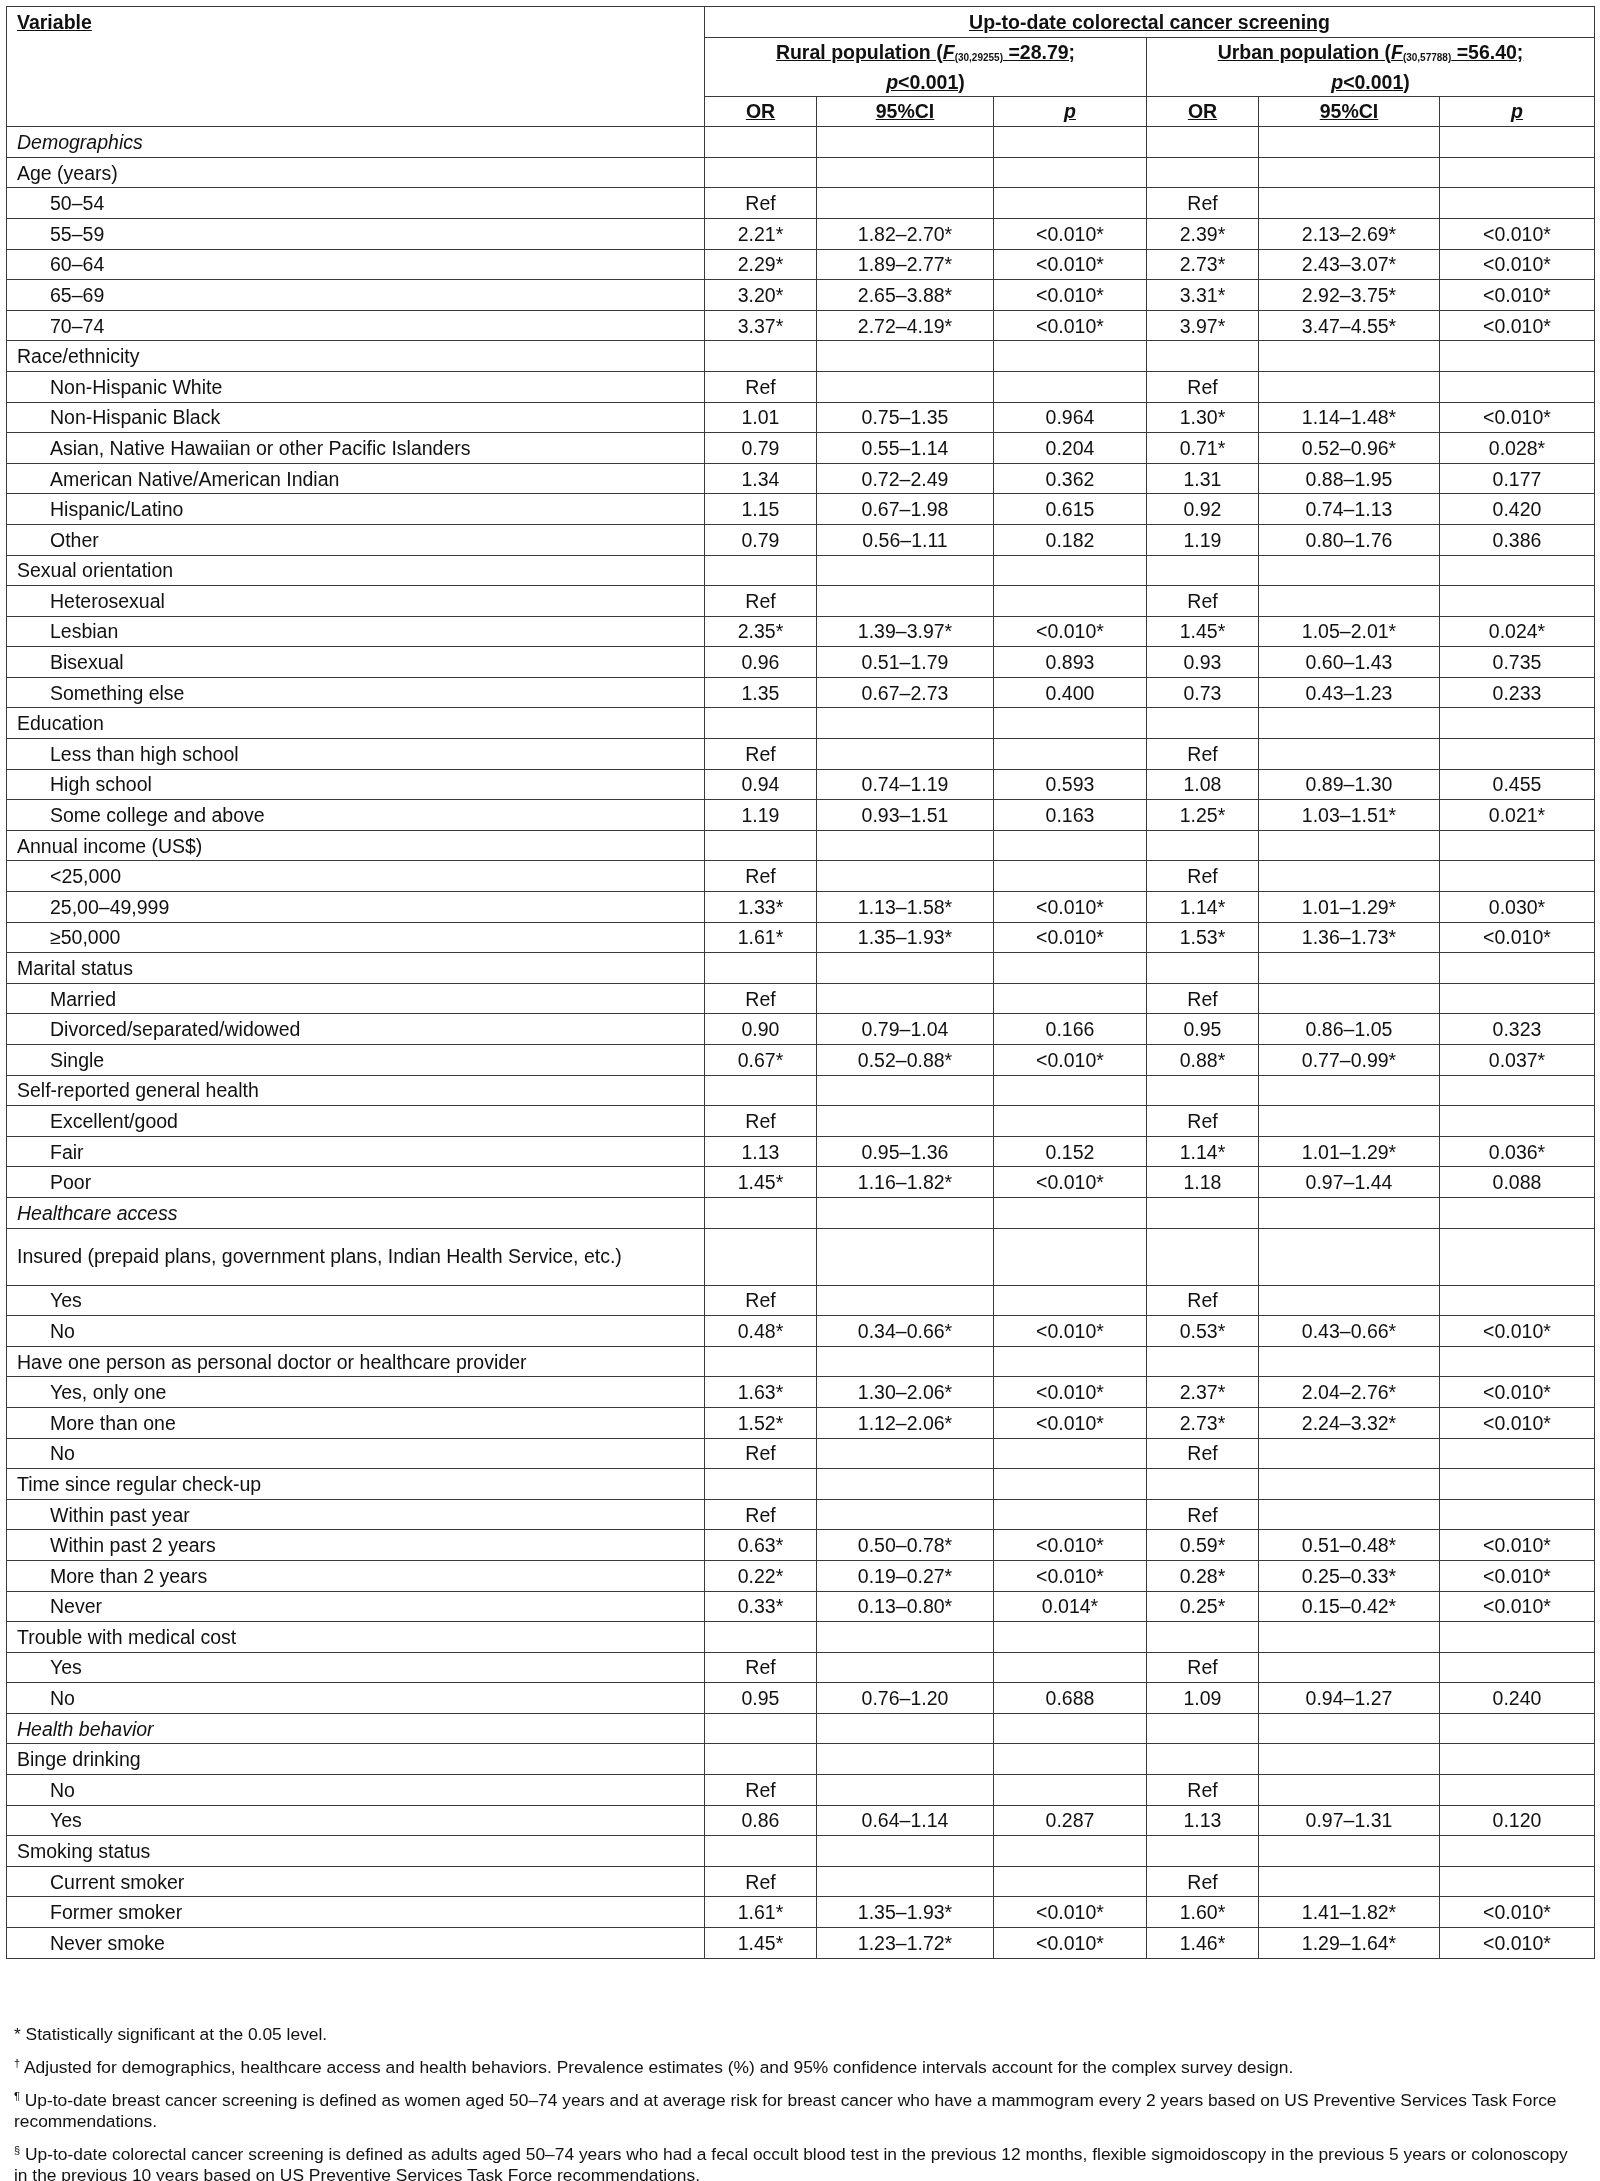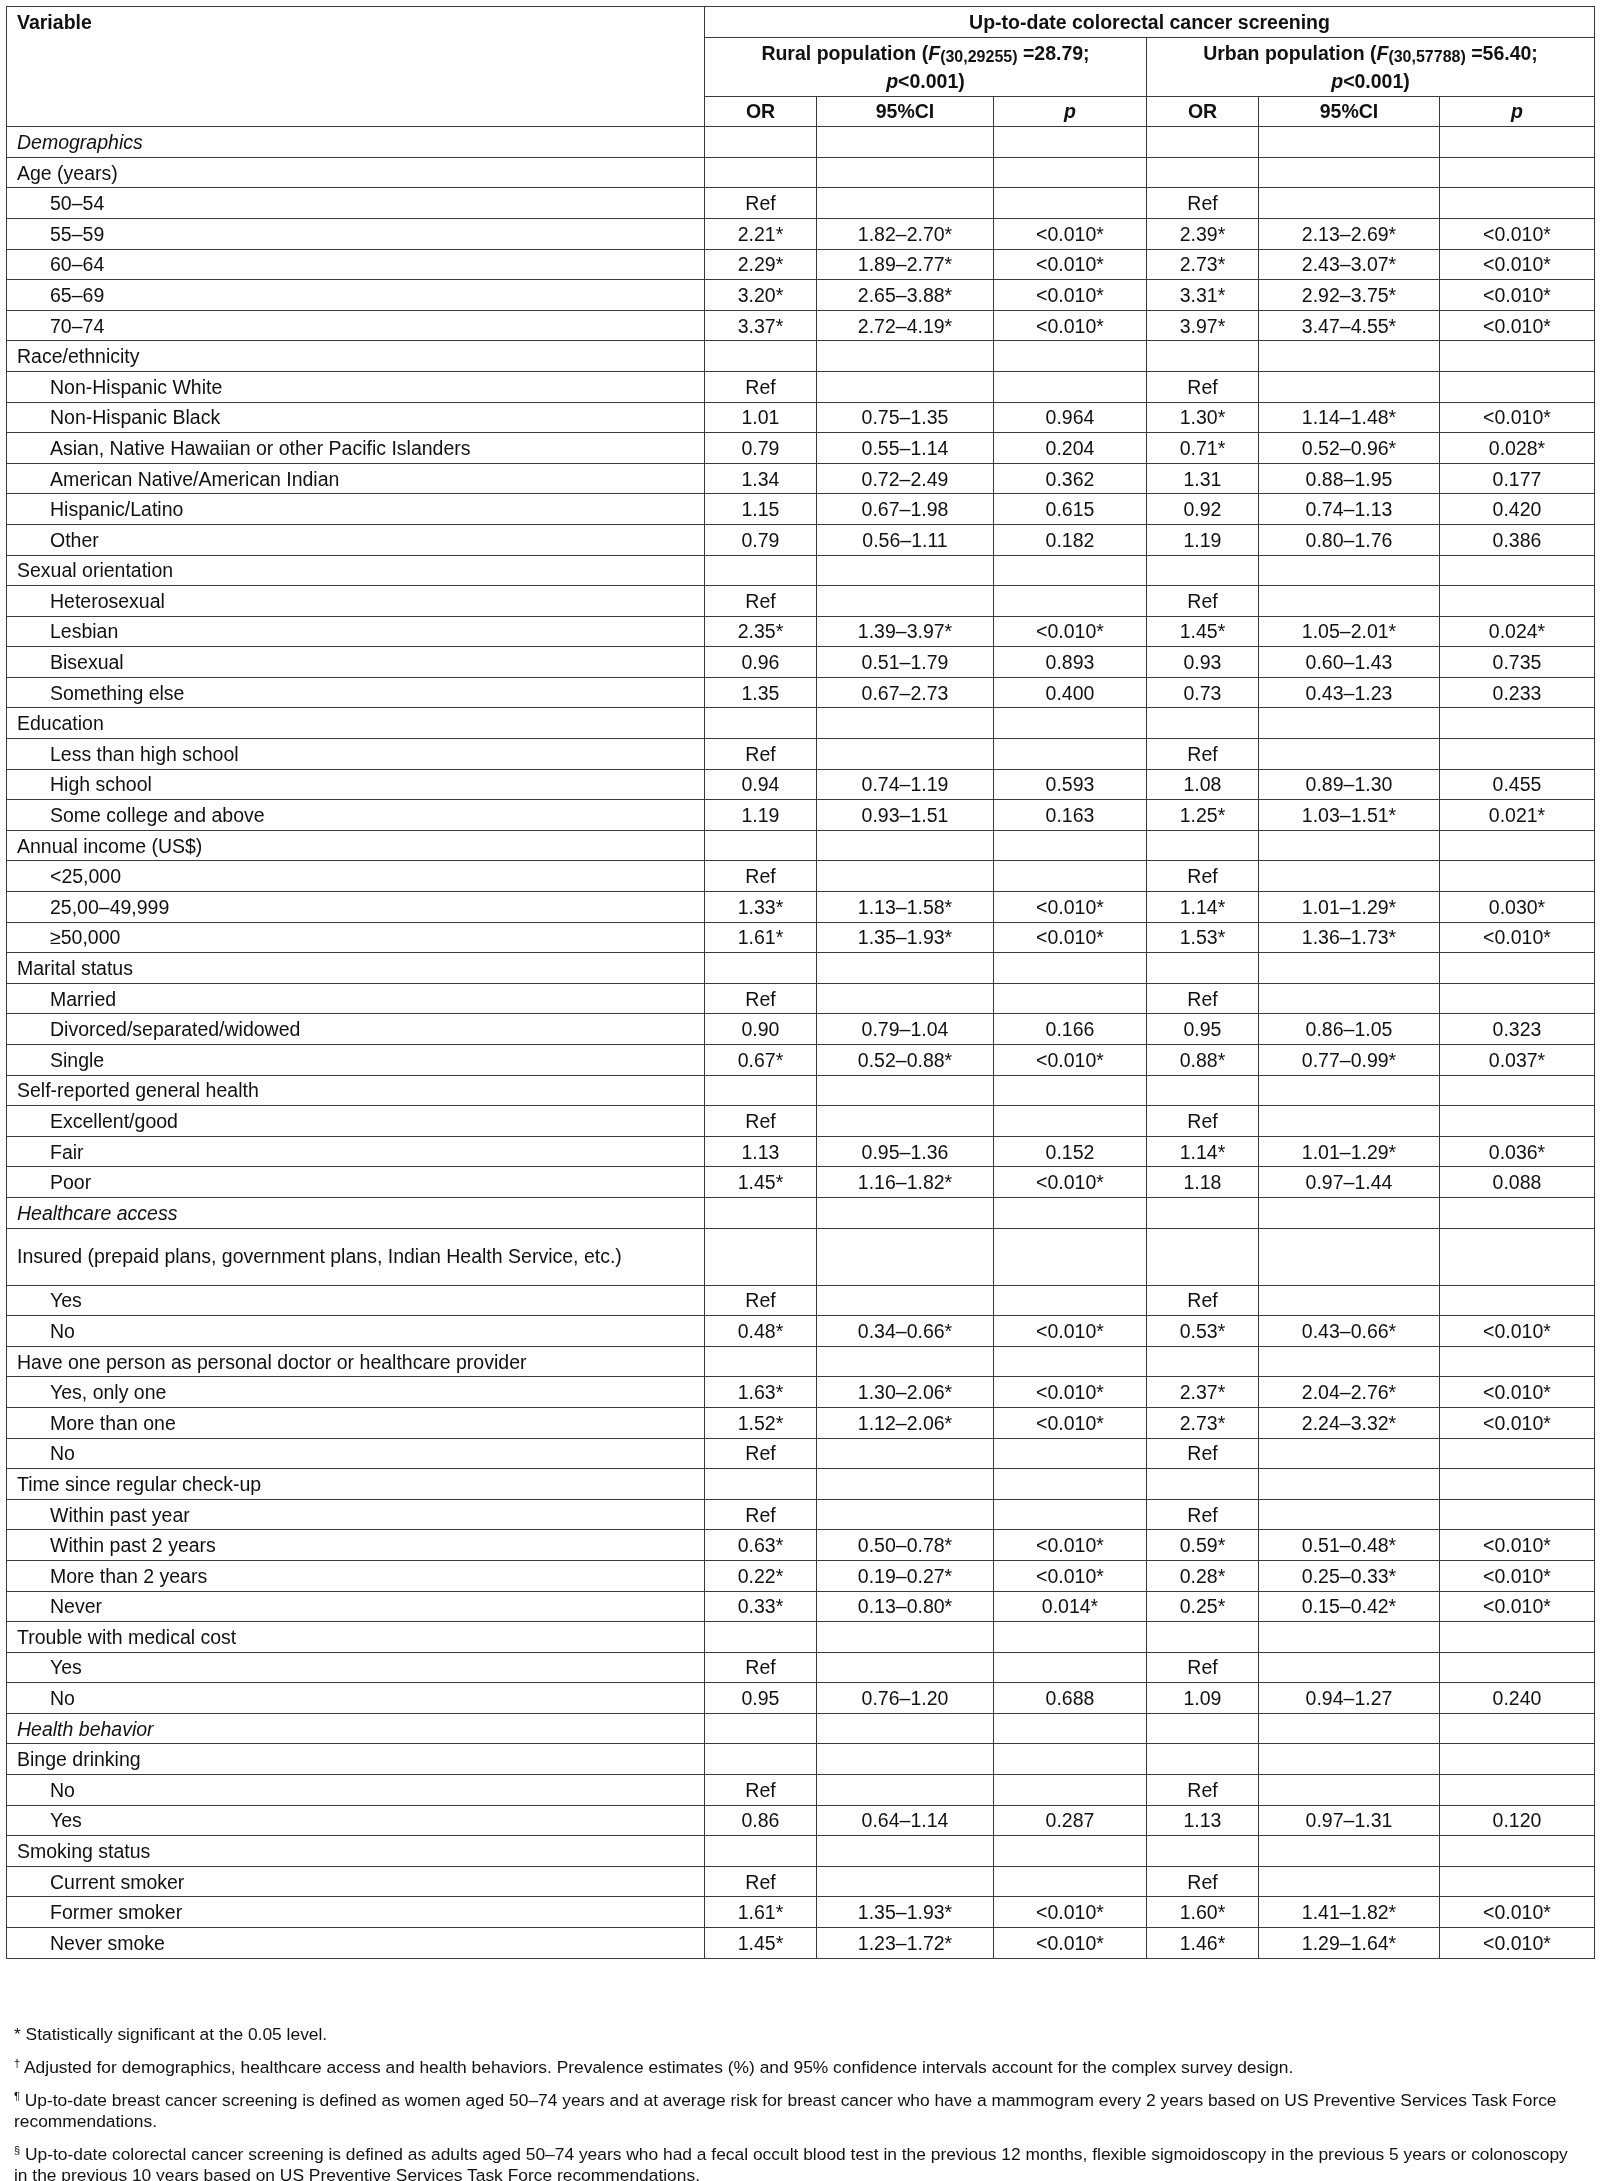--- a/index.html
+++ b/index.html
@@ -1,28 +1,28 @@
 <!DOCTYPE html>
 <html><head>
 <meta charset="utf-8">
 <style>
   html, body { margin: 0; padding: 0; background: #ffffff; }
   body { width: 1600px; height: 2181px; position: relative; font-family: "Liberation Sans", sans-serif; color: #111; overflow: hidden; }
   #tbl { position: absolute; left: 6px; top: 6px; width: 1588px; border-collapse: collapse; table-layout: fixed; font-size: 19.5px; }
   #tbl td, #tbl th { border: 1.5px solid #3a3a3a; padding: 0 10px; height: 29.6px; line-height: 22px; vertical-align: middle; overflow: hidden; white-space: nowrap; }
-  #tbl th { font-weight: bold; text-align: center; }
+  #tbl th { font-weight: bold; text-align: center; text-decoration: underline; }
   #tbl th.var { text-align: left; vertical-align: top; padding-top: 4px; }
   #tbl td.num { text-align: center; }
   #tbl td.lbl { text-align: left; }
   #tbl td.lbl.ind { padding-left: 43px; }
   #tbl td.lbl.sect { font-style: italic; }
   #tbl td.lbl.wrap { white-space: normal; line-height: 25px; height: 52px; padding-top: 2px; padding-bottom: 2px; }
   #tbl th.pop { line-height: 24px; height: 58px; white-space: normal; }
   .it { font-style: italic; }
-  sub.fsub { font-size: 16px; vertical-align: -2px; }
+  sub.fsub { font-size: 10px; vertical-align: -2px; }
   #notes { position: absolute; left: 6px; top: 2012px; width: 1588px; font-size: 17.4px; line-height: 21px; color: #111; }
   #notes div { margin: 8px; }
   sup.mk { font-size: 11px; vertical-align: 6px; }
 </style>
 </head>
 <body>
 
 <table id="tbl">
   <colgroup>
     <col style="width:698px">

